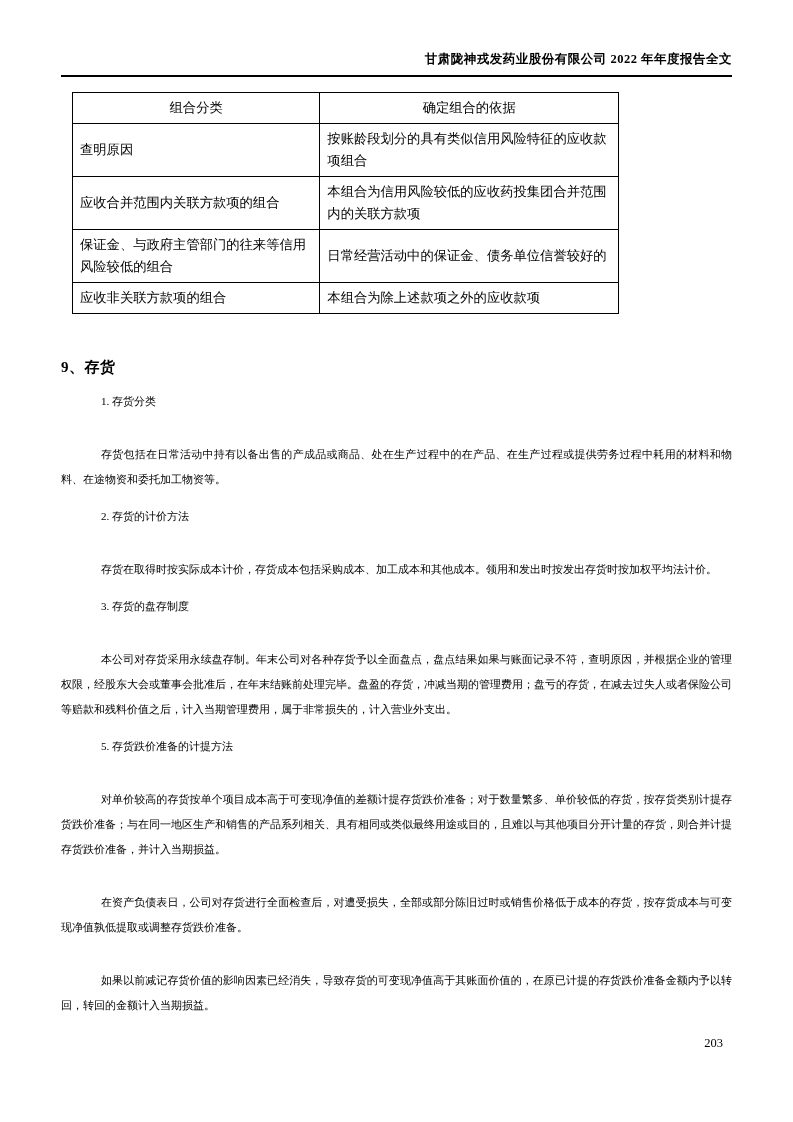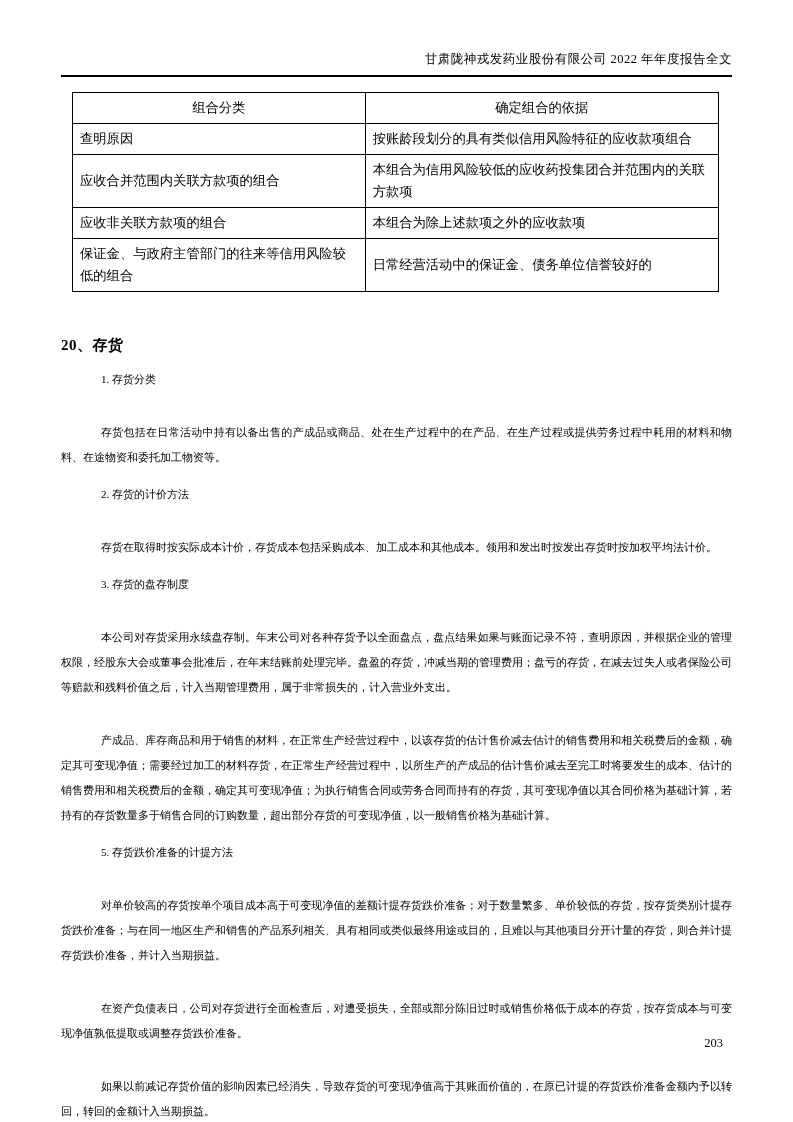--- a/index.html
+++ b/index.html
@@ -16,25 +16,26 @@
   .page {
     padding: 50px 61px 0 61px;
   }
   .doc-header {
     text-align: right;
     font-size: 12.5px;
     letter-spacing: 0.5px;
     line-height: 18px;
     padding-bottom: 7px;
     border-bottom: 2.5px solid #000000;
+    font-weight: bold;
   }
   table.portfolio-table {
     border-collapse: collapse;
     table-layout: fixed;
-    width: 647px;
+    width: 547px;
     margin: 15px 19px 0 11px;
     font-size: 13.3px;
     border-radius: 6px;
   }
   table.portfolio-table th,
   table.portfolio-table td {
     border: 1.5px solid #000000;
     padding: 4px 7px;
     line-height: 22px;
     font-weight: normal;
@@ -92,39 +93,38 @@
     <tbody>
       <tr>
         <td>查明原因</td>
         <td>按账龄段划分的具有类似信用风险特征的应收款项组合</td>
       </tr>
       <tr>
         <td>应收合并范围内关联方款项的组合</td>
         <td>本组合为信用风险较低的应收药投集团合并范围内的关联方款项</td>
       </tr>
       <tr>
+        <td>保证金、与政府主管部门的往来等信用风险较低的组合</td>
+        <td>日常经营活动中的保证金、债务单位信誉较好的</td>
+      </tr>
+      <tr>
         <td>应收非关联方款项的组合</td>
         <td>本组合为除上述款项之外的应收款项</td>
-      </tr>
-      <tr>
-        <td>保证金、与政府主管部门的往来等信用风险较低的组合</td>
-        <td>日常经营活动中的保证金、债务单位信誉较好的</td>
       </tr>
     </tbody>
   </table>
 
-  <h2 class="section-heading">20、存货</h2>
+  <h2 class="section-heading">9、存货</h2>
 
   <p class="block subheading">1. 存货分类</p>
   <p class="block paragraph">存货包括在日常活动中持有以备出售的产成品或商品、处在生产过程中的在产品、在生产过程或提供劳务过程中耗用的材料和物料、在途物资和委托加工物资等。</p>
   <p class="block subheading">2. 存货的计价方法</p>
   <p class="block paragraph">存货在取得时按实际成本计价，存货成本包括采购成本、加工成本和其他成本。领用和发出时按发出存货时按加权平均法计价。</p>
   <p class="block subheading">3. 存货的盘存制度</p>
   <p class="block paragraph">本公司对存货采用永续盘存制。年末公司对各种存货予以全面盘点，盘点结果如果与账面记录不符，查明原因，并根据企业的管理权限，经股东大会或董事会批准后，在年末结账前处理完毕。盘盈的存货，冲减当期的管理费用；盘亏的存货，在减去过失人或者保险公司等赔款和残料价值之后，计入当期管理费用，属于非常损失的，计入营业外支出。</p>
-  <p class="block paragraph">产成品、库存商品和用于销售的材料，在正常生产经营过程中，以该存货的估计售价减去估计的销售费用和相关税费后的金额，确定其可变现净值；需要经过加工的材料存货，在正常生产经营过程中，以所生产的产成品的估计售价减去至完工时将要发生的成本、估计的销售费用和相关税费后的金额，确定其可变现净值；为执行销售合同或劳务合同而持有的存货，其可变现净值以其合同价格为基础计算，若持有的存货数量多于销售合同的订购数量，超出部分存货的可变现净值，以一般销售价格为基础计算。</p>
   <p class="block subheading">5. 存货跌价准备的计提方法</p>
   <p class="block paragraph">对单价较高的存货按单个项目成本高于可变现净值的差额计提存货跌价准备；对于数量繁多、单价较低的存货，按存货类别计提存货跌价准备；与在同一地区生产和销售的产品系列相关、具有相同或类似最终用途或目的，且难以与其他项目分开计量的存货，则合并计提存货跌价准备，并计入当期损益。</p>
   <p class="block paragraph">在资产负债表日，公司对存货进行全面检查后，对遭受损失，全部或部分陈旧过时或销售价格低于成本的存货，按存货成本与可变现净值孰低提取或调整存货跌价准备。</p>
   <p class="block paragraph">如果以前减记存货价值的影响因素已经消失，导致存货的可变现净值高于其账面价值的，在原已计提的存货跌价准备金额内予以转回，转回的金额计入当期损益。</p>
 
 </div>
 
 <div class="page-number">203</div>
 
 </body></html>

